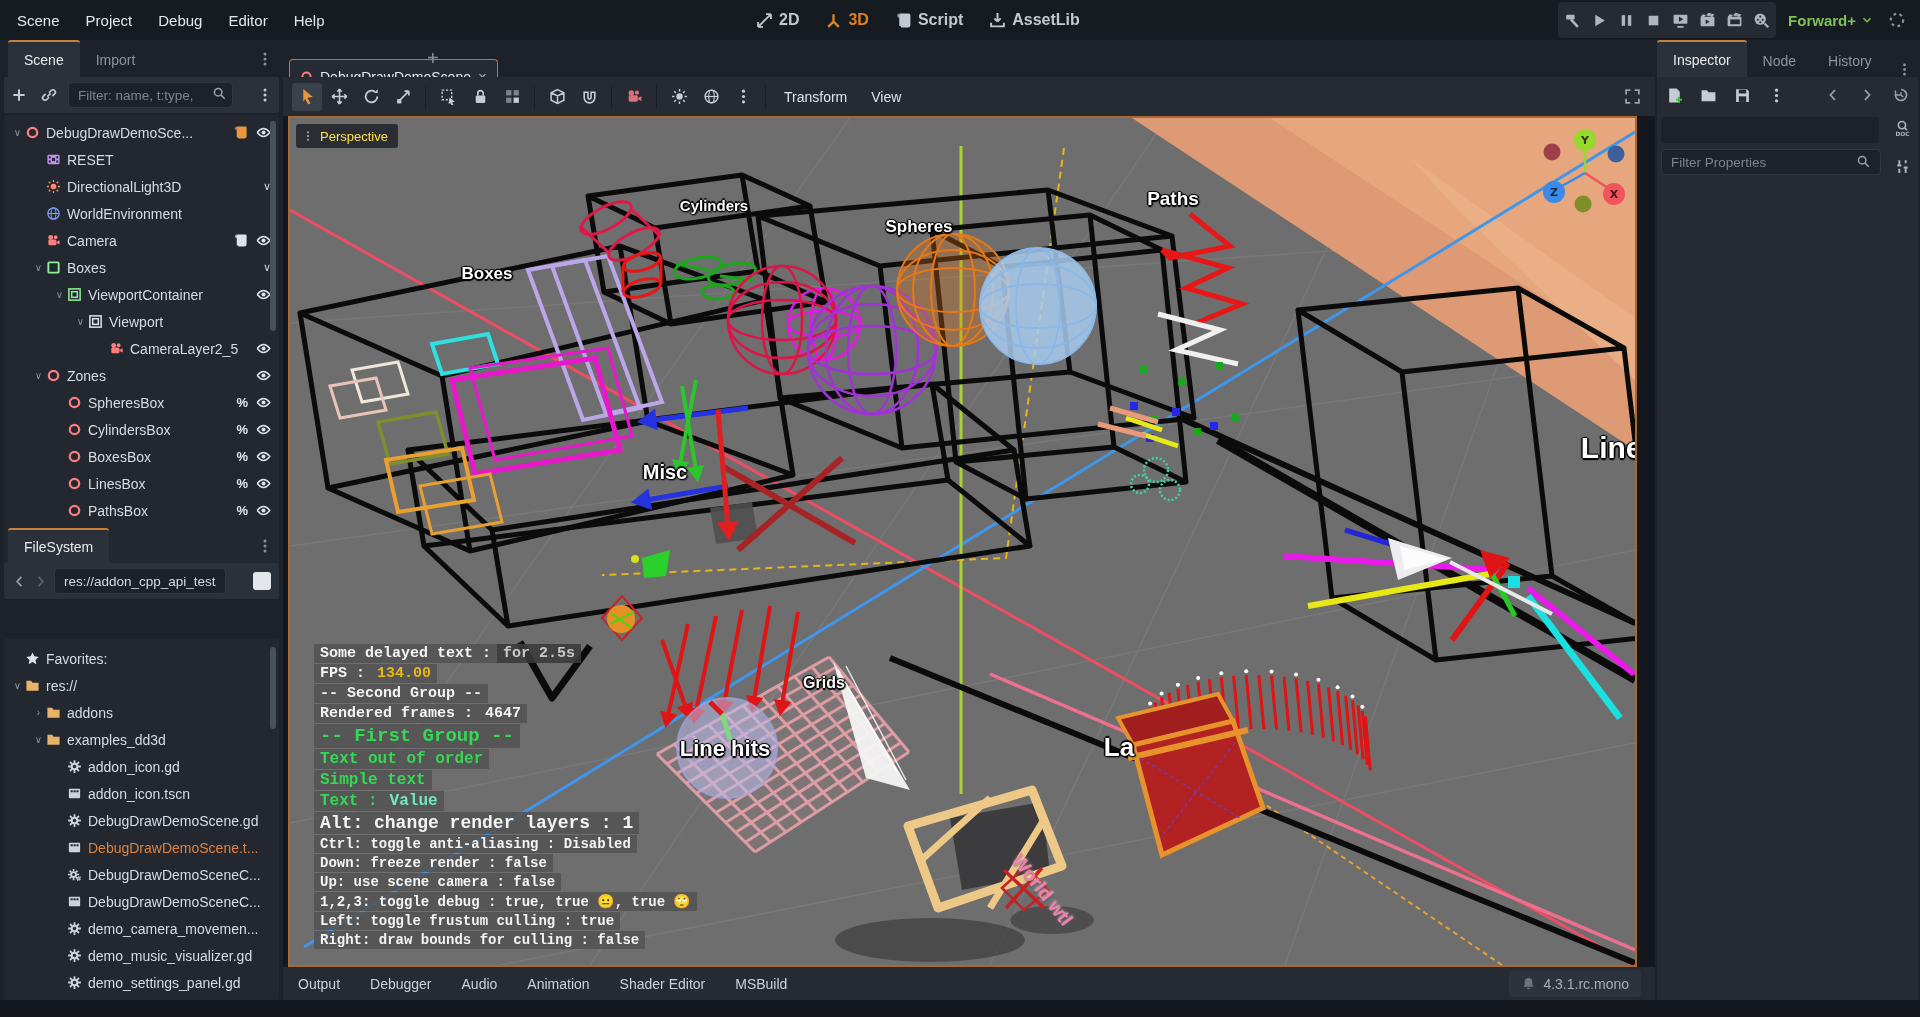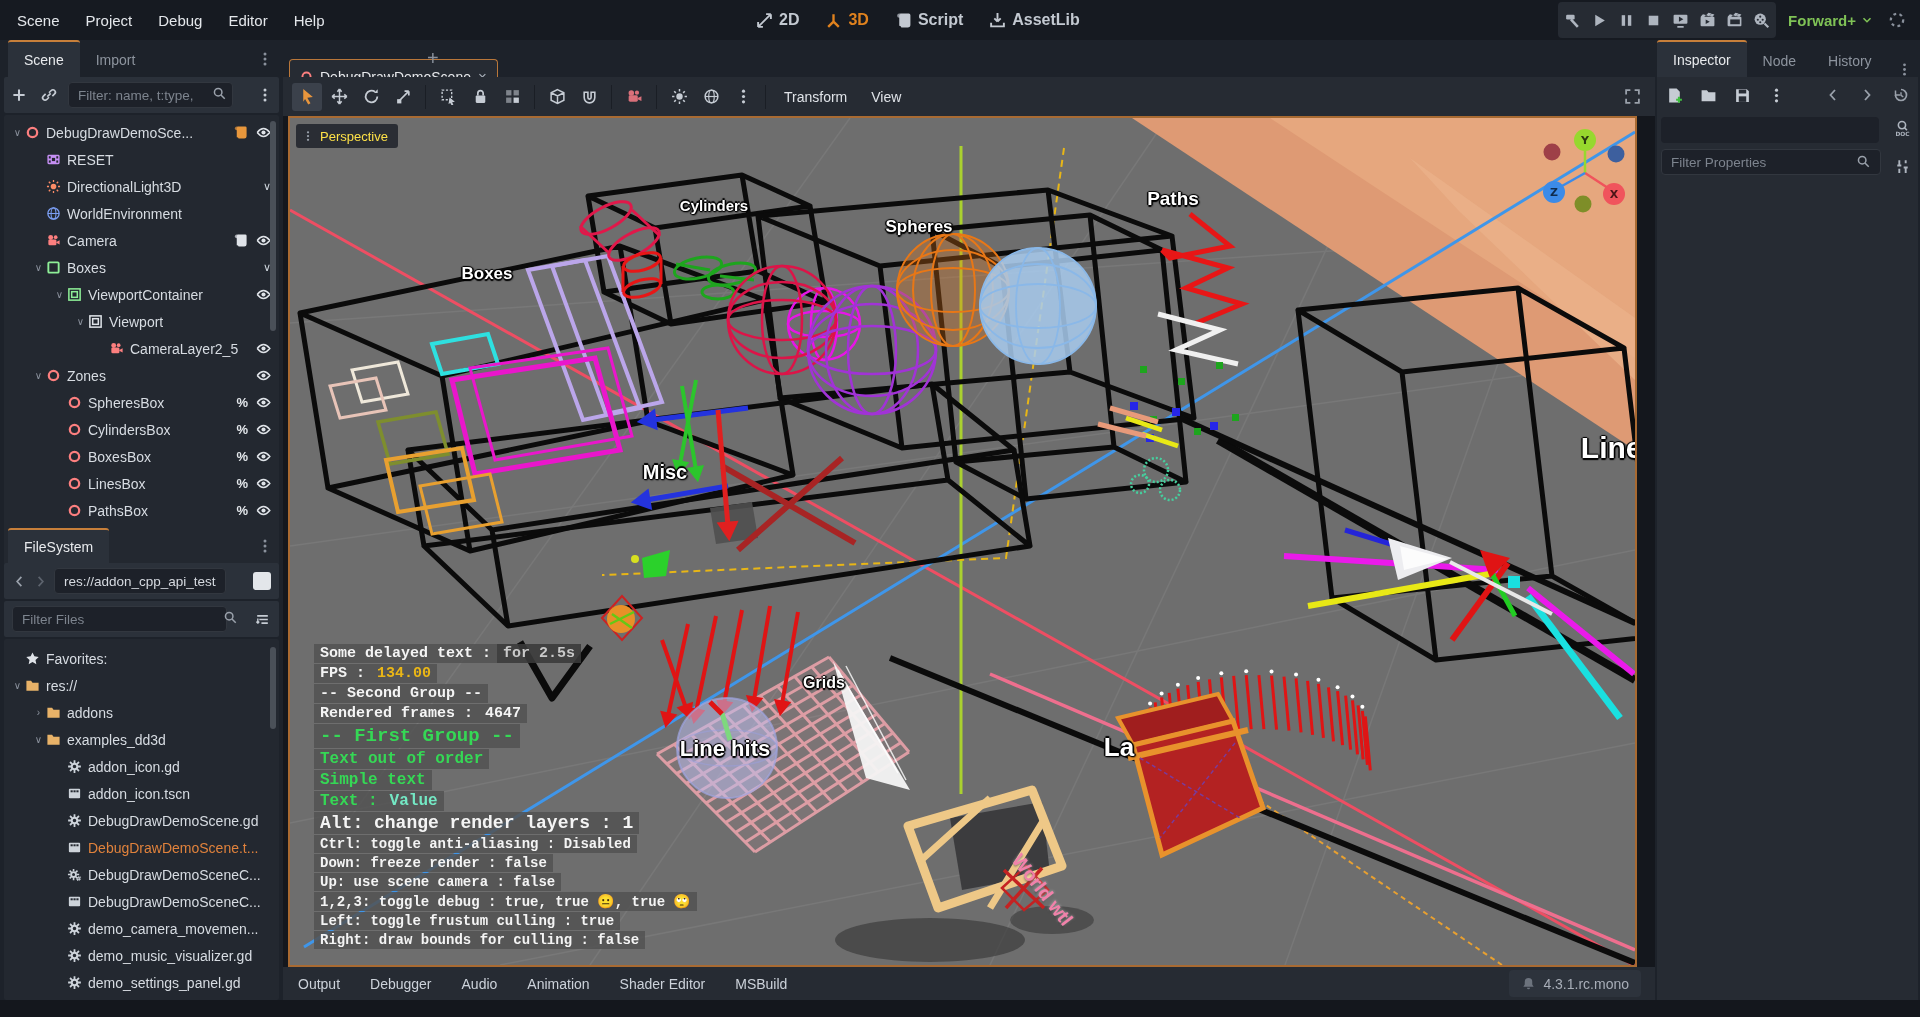--- a/index.html
+++ b/index.html
@@ -516,37 +516,20 @@
           </svg>
         </span>
       <span class="ic" style="width:15px;height:15px;color:#5d646e">
           <svg viewBox="0 0 16 16">
             <path d="M6 3l4.5 5L6 13" stroke="currentColor" stroke-width="1.8" fill="none"></path>
           </svg>
         </span>
       <input class="gd-input" style="width: 152px; height: 24px; padding-right: 9px;" value="res://addon_cpp_api_test/">
       <span style="width:18px;height:18px;background:#e3e6ea;border-radius:3px;margin-left:auto"></span>
     </div>
-    <div class="toolrow flex" style="margin:2px 4px 0;height:36px;padding:0 8px;gap:8px">
-      <div style="position:relative;flex:1">
-        <input class="gd-input" style="width: 178px; height: 24px;" placeholder="Filter Files">
-        <span class="ic" style="position:absolute;right:8px;top:4px;width:15px;height:15px;color:#9aa1ab">
-            <svg viewBox="0 0 16 16">
-              <circle cx="6.6" cy="6.6" r="4" stroke="currentColor" stroke-width="1.6" fill="none"></circle>
-              <path d="M9.6 9.6l4 4" stroke="currentColor" stroke-width="1.6"></path>
-            </svg>
-          </span>
-      </div>
-      <span class="ic" style="width:17px;height:17px;color:#c6ccd4">
-          <svg viewBox="0 0 16 16">
-            <path d="M3 4.5h10M5 8h8M7 11.5h6" stroke="currentColor" stroke-width="1.6"></path>
-            <path d="M3.6 11.5V7M3.6 11.5L2.2 10M3.6 11.5L5 10" stroke="currentColor" stroke-width="1.3" fill="none"></path>
-          </svg>
-        </span>
-    </div>
     <div class="well abs" style="left:4px;top:110px;width:275px;height:361px;overflow:hidden">
       <div id="fs-tree-rows" style="padding-top:6px">
           <div class="trow frow" style="padding-left: 6px;">
             <span class="tarrow"></span>
             <span class="ic" style="height: 15px; width: 15px; color: rgb(223, 227, 232);">
               <svg viewBox="0 0 16 16">
                 <path d="M8 1.5l2 4.2 4.6.6-3.4 3.2.9 4.5L8 11.8 3.9 14l.9-4.5L1.4 6.3 6 5.7z" fill="currentColor"></path>
               </svg>
             </span>
             <span class="tlabel">Favorites:</span>

